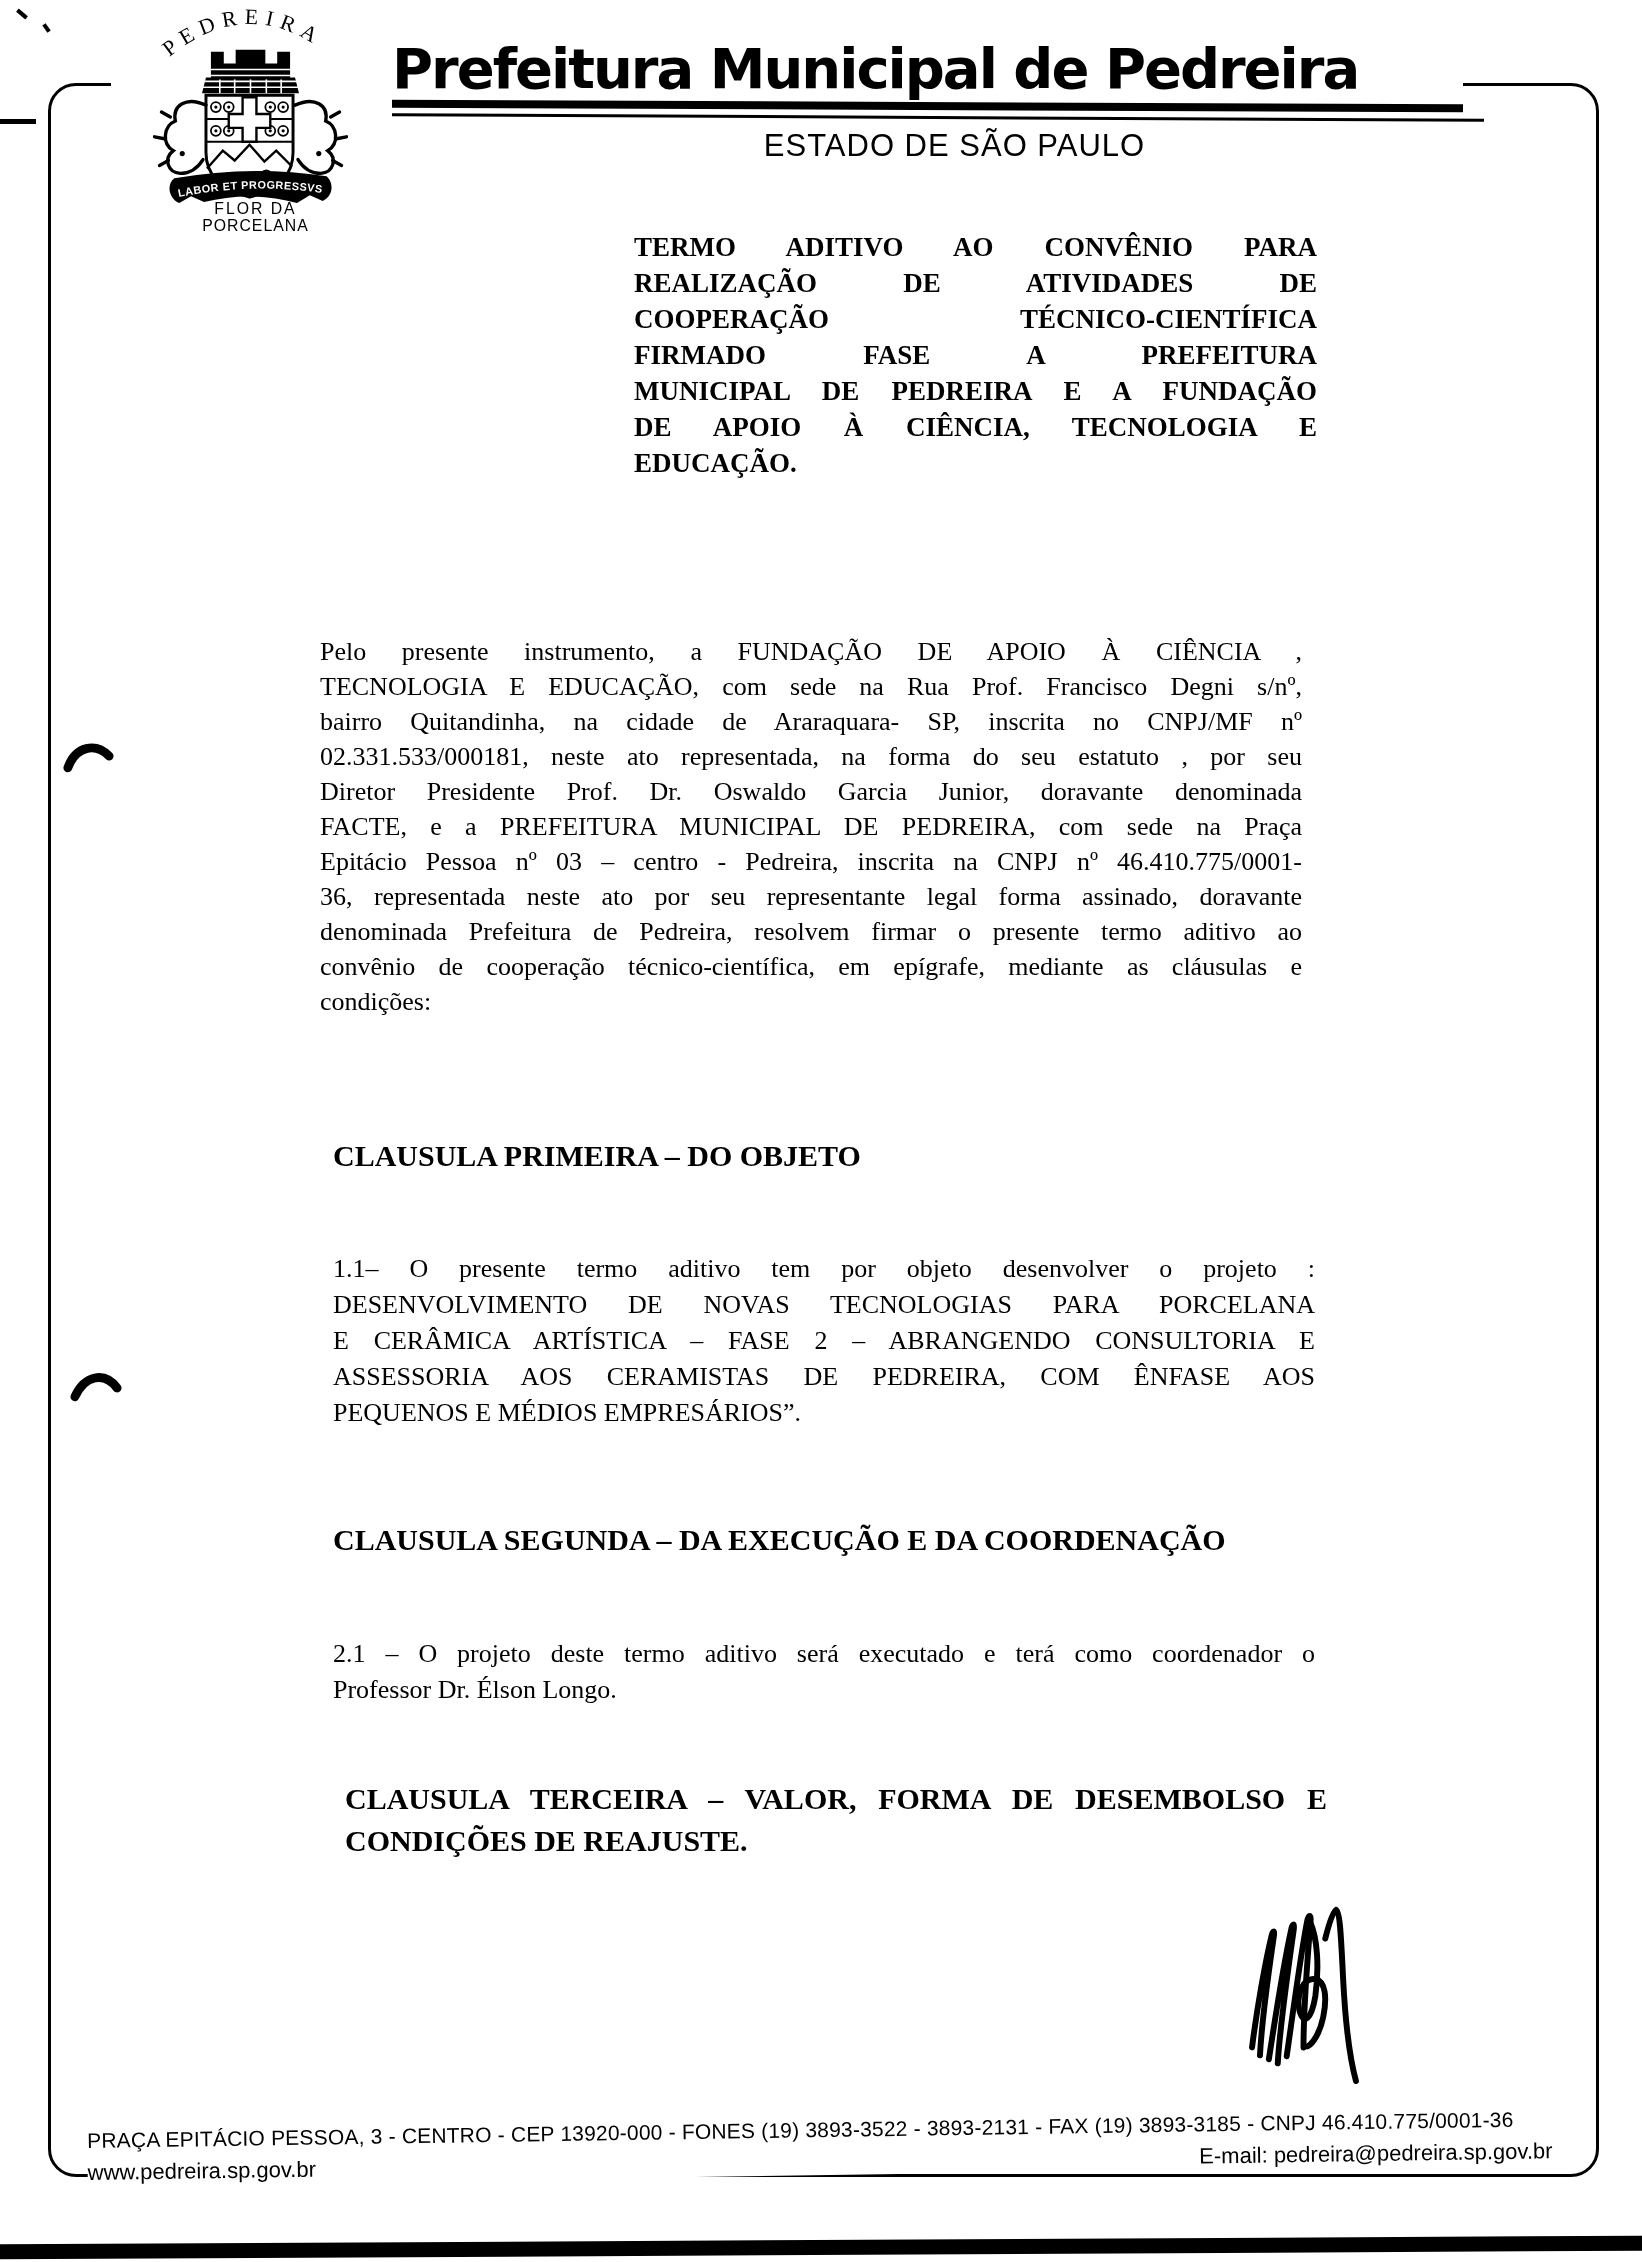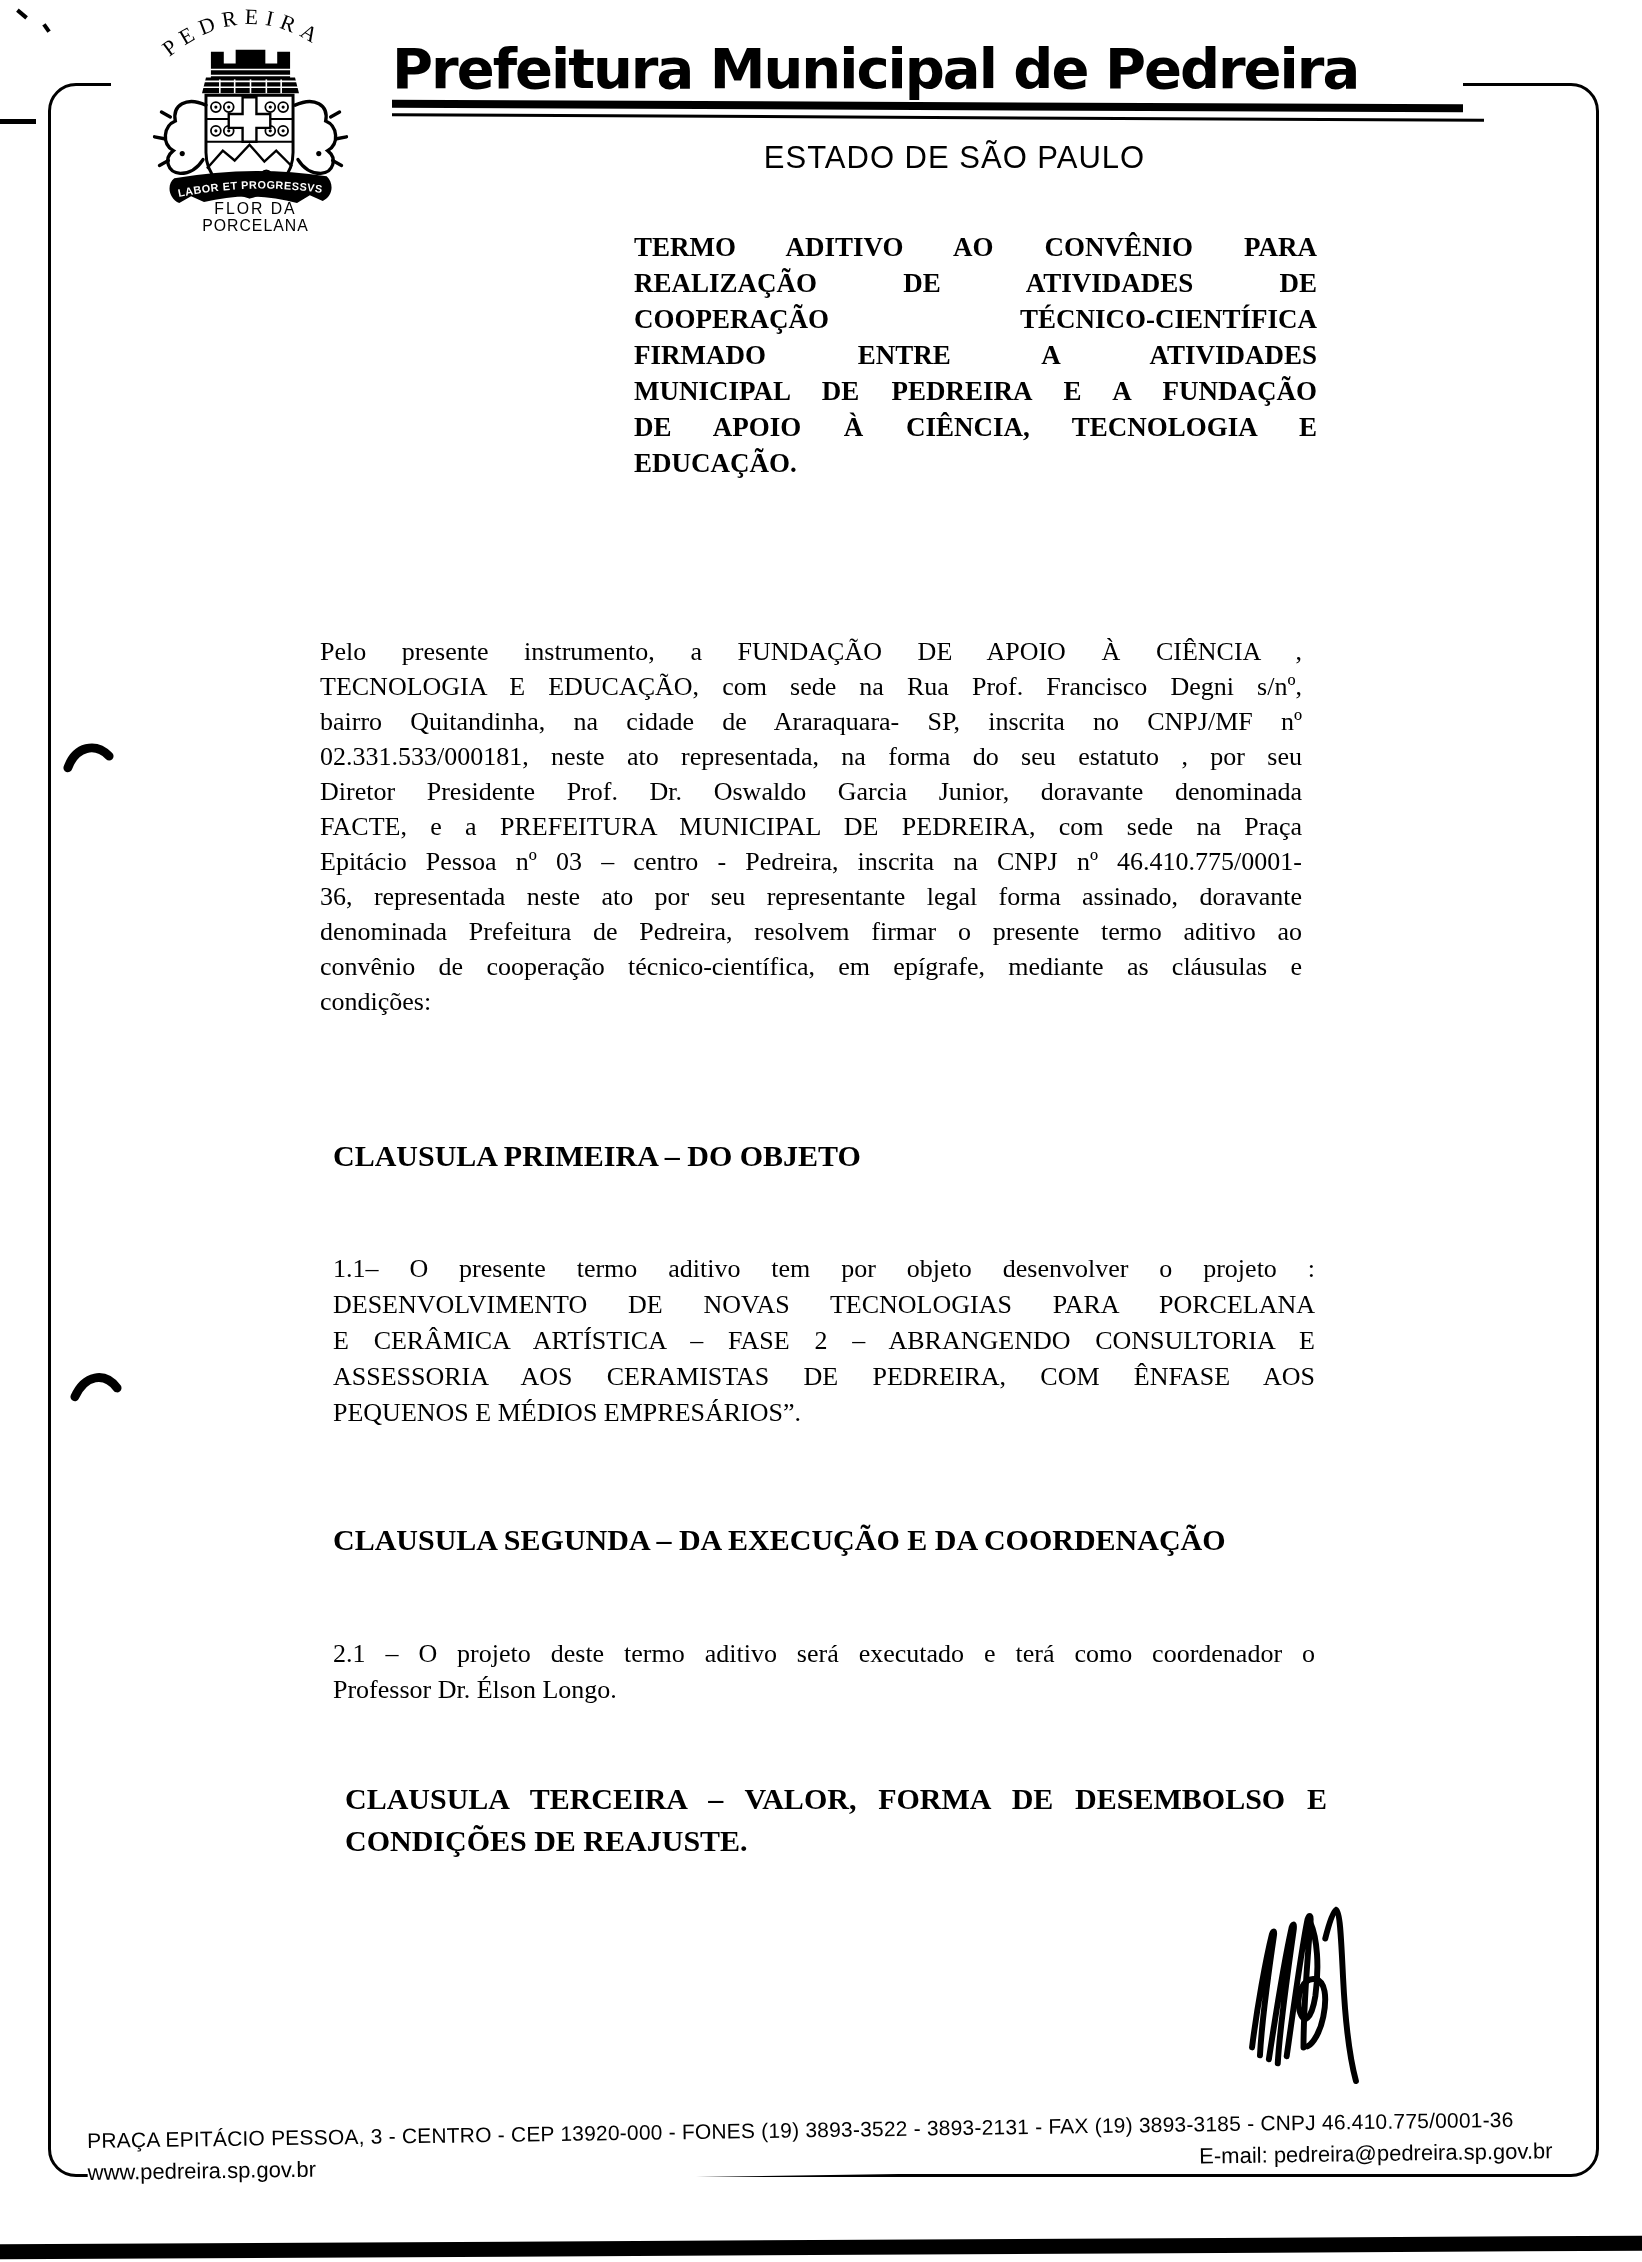--- a/index.html
+++ b/index.html
@@ -31,21 +31,21 @@
   }
   .header-title {
     font-family: "DejaVu Sans", sans-serif;
     font-weight: bold; font-size: 56px; letter-spacing: -2px;
     white-space: nowrap; line-height: 1.05;
   }
   .rule-thick { height: 8px; background:#000; margin-top: 3px; transform: rotate(0.25deg); }
   .rule-thin  { height: 3px; background:#000; margin-top: 6px; width: 102%; transform: rotate(0.3deg); }
   .header-subtitle {
     font-family: "Liberation Sans", sans-serif;
-    font-size: 31px; letter-spacing: 1px; margin-top: 21px;
+    font-size: 31px; letter-spacing: 1px; margin-top: 9px;
     text-align: center; padding-left: 54px; white-space: nowrap;
   }
   
   .title-block {
     position: absolute; left: 634px; top: 210px; width: 683px;
     font-weight: bold; font-size: 27px; line-height: 36px; z-index: 2; margin-top: 19px;
   }
   .jline { text-align: justify; text-align-last: justify; }
   .lline { text-align: left; }
   
@@ -176,21 +176,21 @@
     <div class="header-title">Prefeitura Municipal de Pedreira</div>
     <div class="rule-thick"></div>
     <div class="rule-thin"></div>
     <div class="header-subtitle">ESTADO DE SÃO PAULO</div>
   </div>
 
   <div class="title-block">
     <div class="jline">TERMO ADITIVO AO CONVÊNIO PARA</div>
     <div class="jline">REALIZAÇÃO DE ATIVIDADES DE</div>
     <div class="jline">COOPERAÇÃO TÉCNICO-CIENTÍFICA</div>
-    <div class="jline">FIRMADO ENTRE A ATIVIDADES</div>
+    <div class="jline">FIRMADO FASE A PREFEITURA</div>
     <div class="jline">MUNICIPAL DE PEDREIRA E A FUNDAÇÃO</div>
     <div class="jline">DE APOIO À CIÊNCIA, TECNOLOGIA E</div>
     <div class="lline">EDUCAÇÃO.</div>
   </div>
 
   <div class="opening">
     <div class="jline">Pelo presente instrumento, a FUNDAÇÃO DE APOIO À CIÊNCIA ,</div>
     <div class="jline">TECNOLOGIA E EDUCAÇÃO, com sede na Rua Prof. Francisco Degni s/nº,</div>
     <div class="jline">bairro Quitandinha, na cidade de Araraquara- SP, inscrita no CNPJ/MF nº</div>
     <div class="jline">02.331.533/000181, neste ato representada, na forma do seu estatuto , por seu</div>

